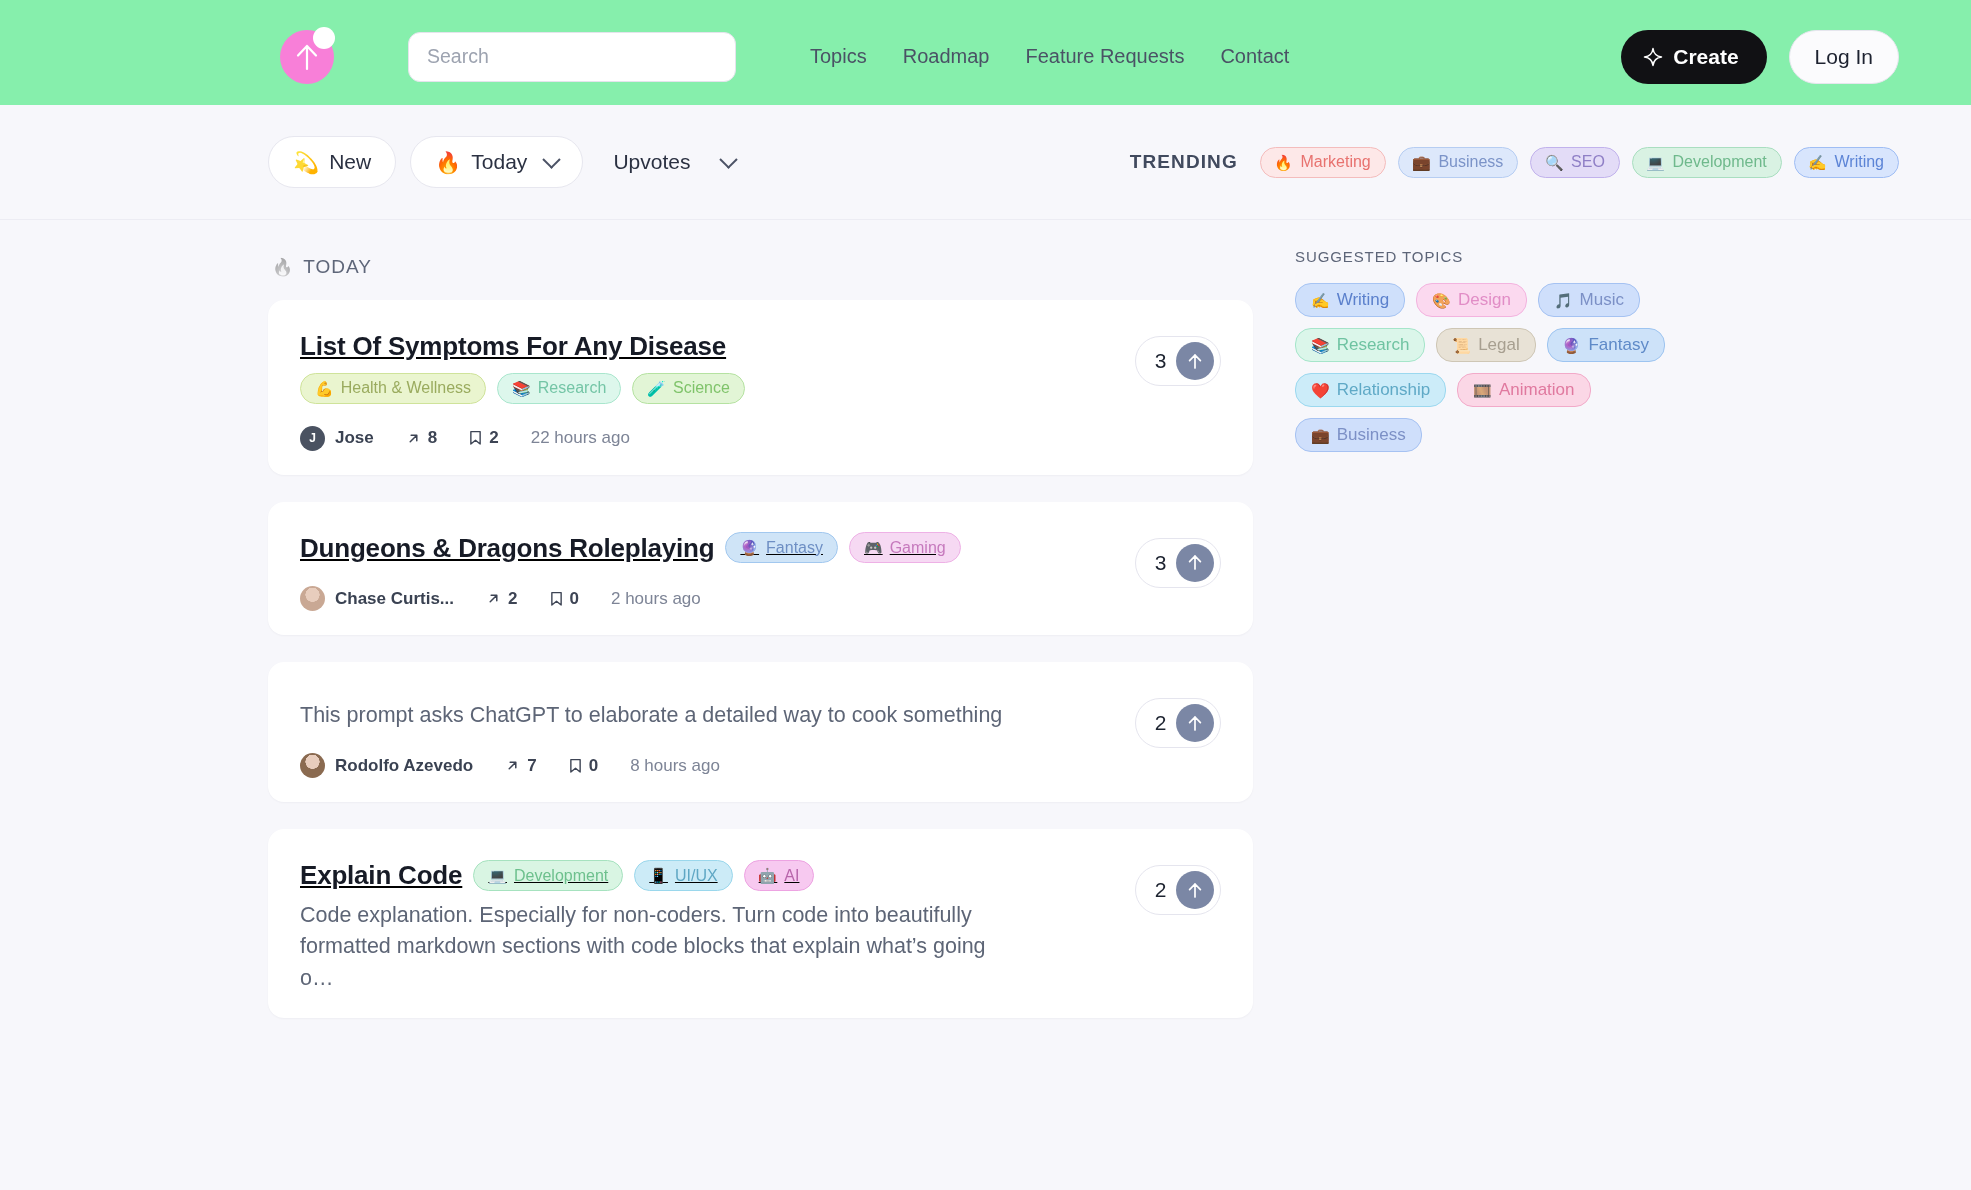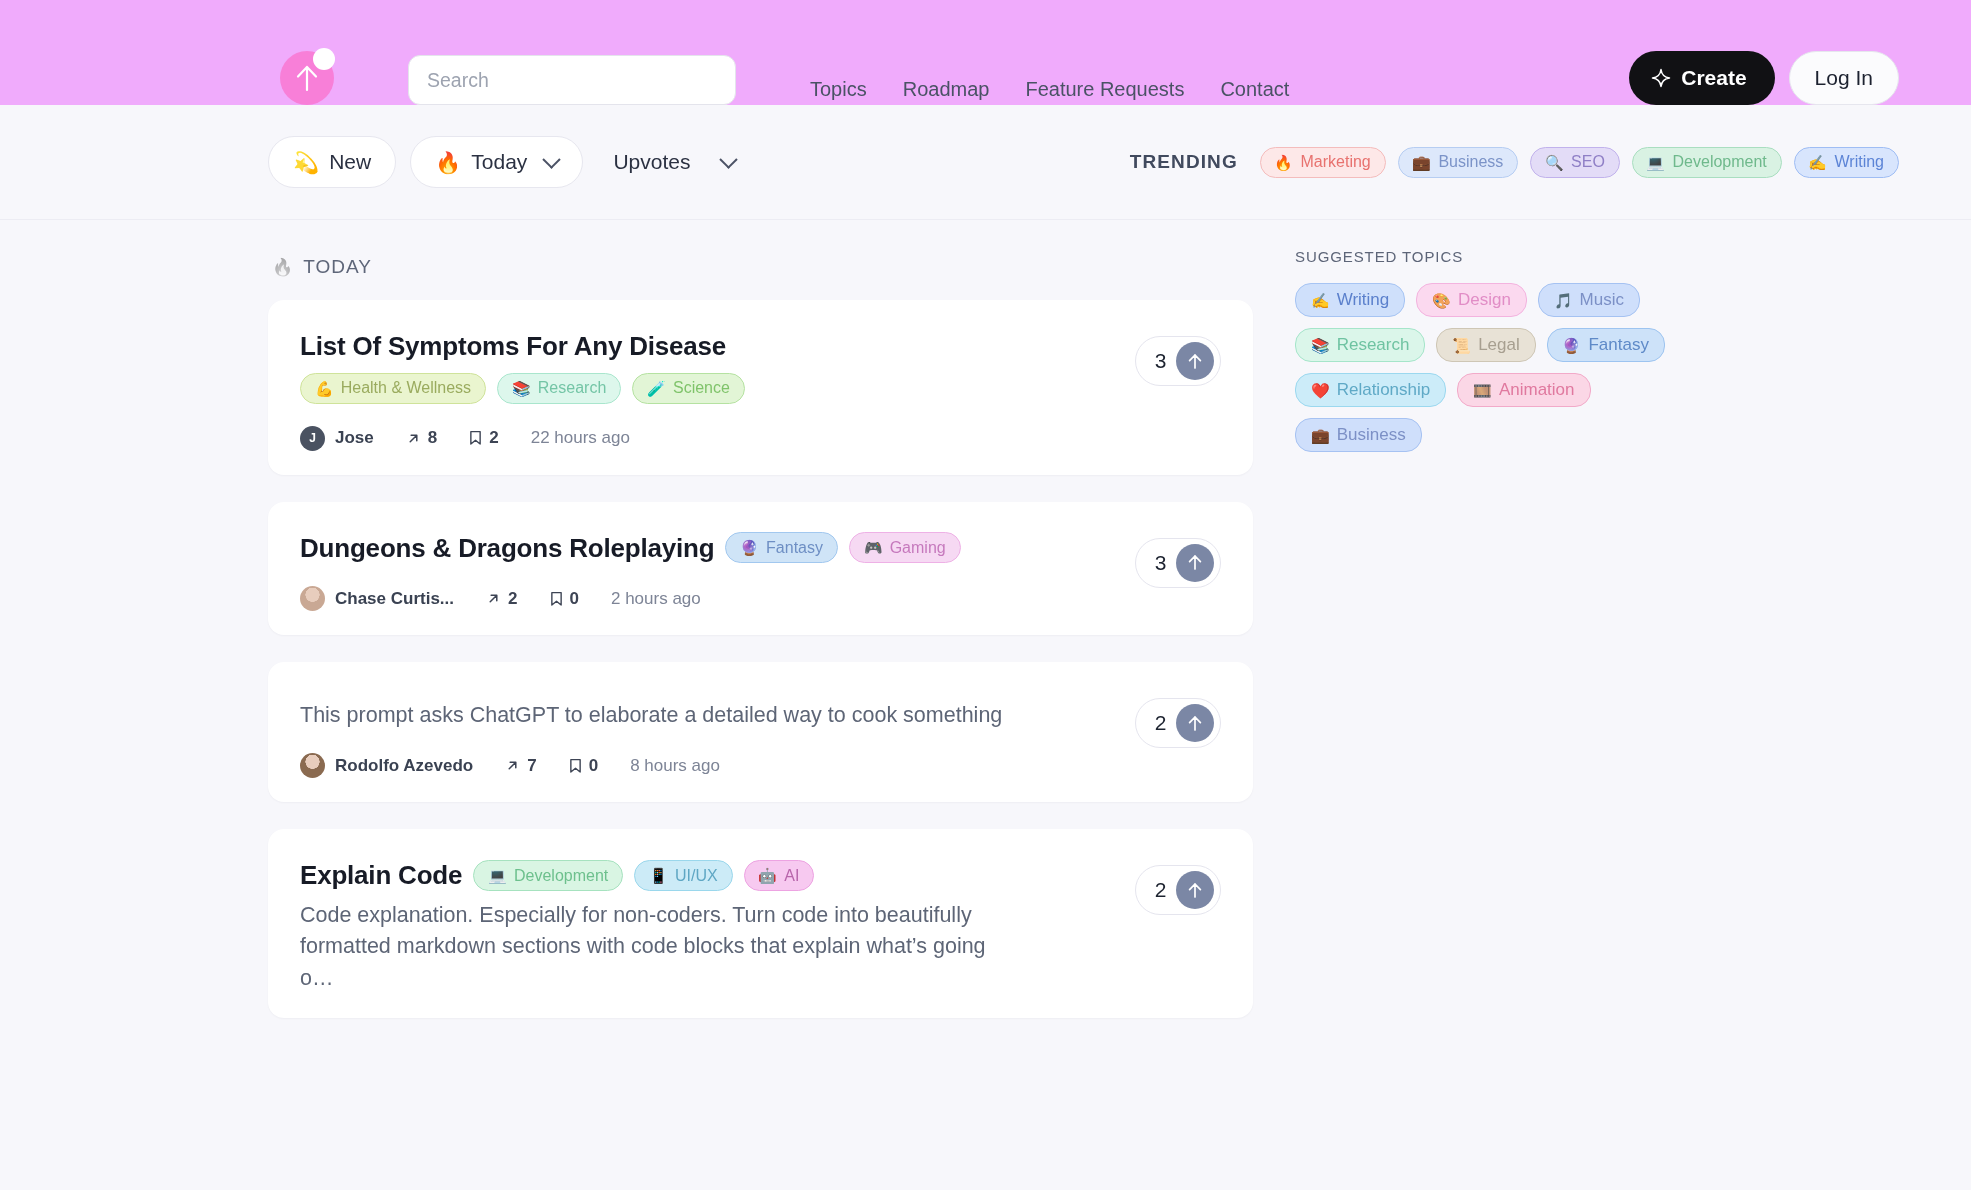--- a/index.html
+++ b/index.html
@@ -8,23 +8,23 @@
     width: 1971px; height: 1190px;
     font-family: "Liberation Sans", sans-serif;
     background: #f7f7fb;
     overflow: hidden;
     -webkit-font-smoothing: antialiased;
   }
 
   
   .header {
     height: 105px;
-    background: #f0abfc;
+    background: #86efac;
     display: flex;
-    align-items: flex-end;
+    align-items: center;
     padding: 8px 72px 0 280px;
     position: relative;
   }
   .logo {
     width: 54px; height: 54px;
     border-radius: 50%;
     background: #f77fdc;
     background: #f87fd8;
     position: relative;
     flex: 0 0 auto;
@@ -66,21 +66,21 @@
   .nav a {
     font-size: 20px;
     color: #4a5265;
     text-decoration: none;
     white-space: nowrap;
     padding: 4px 2px;
   }
 
   .header-actions {
     margin-left: auto;
-    display: flex; align-items: center; gap: 14px;
+    display: flex; align-items: center; gap: 22px;
   }
   .btn-create {
     height: 54px;
     background: #111114;
     color: #fff;
     border: 0;
     border-radius: 27px;
     padding: 0 28px 0 22px;
     display: flex; align-items: center; gap: 10px;
     font-size: 21px; font-weight: bold;
@@ -174,20 +174,21 @@
     padding: 30px 32px 24px 32px;
     margin-bottom: 27px;
     display: flex;
     align-items: flex-start;
     box-shadow: 0 1px 2px rgba(20,25,40,.04);
   }
   .card-body { flex: 1; min-width: 0; }
   .card-titlerow {
     display: flex; align-items: center; flex-wrap: wrap; gap: 11px;
     margin-bottom: 6px;
+    text-decoration: underline;
   }
   .card-title {
     font-size: 26px; font-weight: bold;
     color: #171b26;
     line-height: 1.25;
     letter-spacing: -.2px;
   }
   .tagrow { display: flex; gap: 11px; margin: 10px 0 4px; flex-wrap: wrap; }
   .card-desc {
     font-size: 21.5px;

